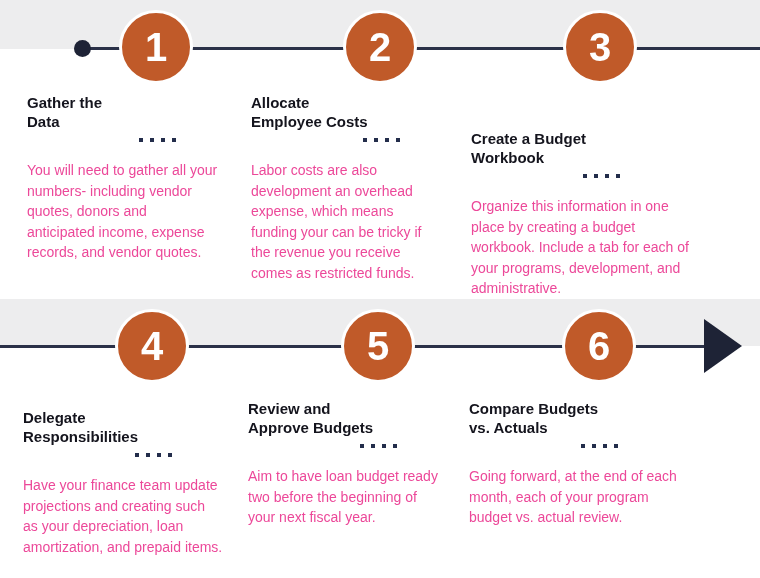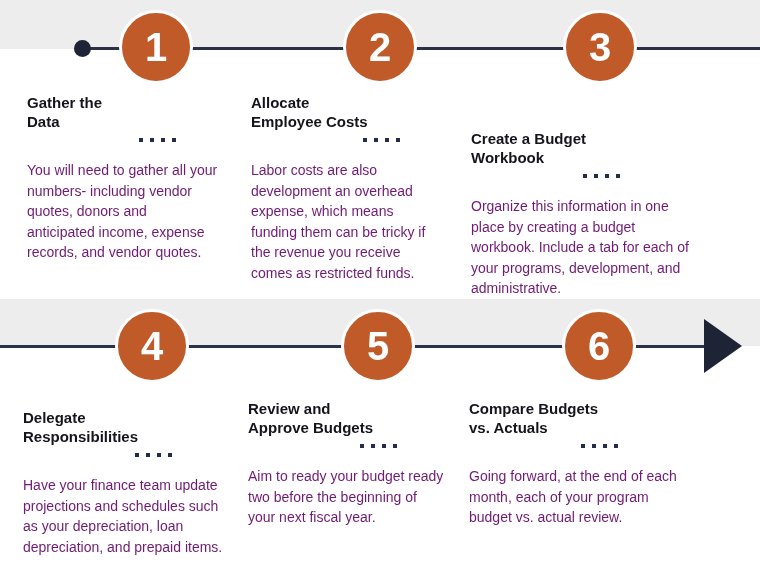--- a/index.html
+++ b/index.html
@@ -39,21 +39,21 @@
   .t2{left:251px;top:93px;}
   .t3{left:471px;top:93px;margin-top:36px;}
   .t4{left:23px;top:399px;margin-top:9px;}
   .t5{left:248px;top:399px;}
   .t6{left:469px;top:399px;}
   .step-title{margin:0;font-size:15px;line-height:19px;font-weight:bold;color:#14141d;}
   .title-line{display:block;}
   .dots{margin:7px 0 0;height:4px;display:flex;justify-content:center;gap:7px;}
   .dots i{width:4px;height:4px;background:#232d4b;display:block;}
   .desc{margin-top:18px;}
-  .desc p{margin:0;font-size:14px;line-height:20.5px;color:#701a75;}
+  .desc p{margin:0;font-size:14px;line-height:20.5px;color:#ec4899;}
 </style>
 </head>
 <body>
 
 <div class="canvas">
 
   <div class="band band-1"></div>
   <div class="band band-2"></div>
 
   <div class="tl-line line-1"></div>
@@ -109,21 +109,21 @@
     <div class="dots">
         <i></i>
         <i></i>
         <i></i>
         <i></i>
       </div>
     <div class="desc">
         <p>Labor costs are also</p>
         <p>development an overhead</p>
         <p>expense, which means</p>
-        <p>funding them can be tricky if</p>
+        <p>funding your can be tricky if</p>
         <p>the revenue you receive</p>
         <p>comes as restricted funds.</p>
       </div>
   </div>
 
   <div class="step-text t3">
     <h3 class="step-title">
       <span class="title-line">Create a Budget</span>
       <span class="title-line">Workbook</span>
     </h3>
@@ -148,39 +148,39 @@
       <span class="title-line">Responsibilities</span>
     </h3>
     <div class="dots">
         <i></i>
         <i></i>
         <i></i>
         <i></i>
       </div>
     <div class="desc">
         <p>Have your finance team update</p>
-        <p>projections and schedules such</p>
+        <p>projections and creating such</p>
         <p>as your depreciation, loan</p>
-        <p>depreciation, and prepaid items.</p>
+        <p>amortization, and prepaid items.</p>
       </div>
   </div>
 
   <div class="step-text t5">
     <h3 class="step-title">
       <span class="title-line">Review and</span>
       <span class="title-line">Approve Budgets</span>
     </h3>
     <div class="dots">
         <i></i>
         <i></i>
         <i></i>
         <i></i>
       </div>
     <div class="desc">
-        <p>Aim to ready your budget ready</p>
+        <p>Aim to have loan budget ready</p>
         <p>two before the beginning of</p>
         <p>your next fiscal year.</p>
       </div>
   </div>
 
   <div class="step-text t6">
     <h3 class="step-title">
       <span class="title-line">Compare Budgets</span>
       <span class="title-line">vs. Actuals</span>
     </h3>

